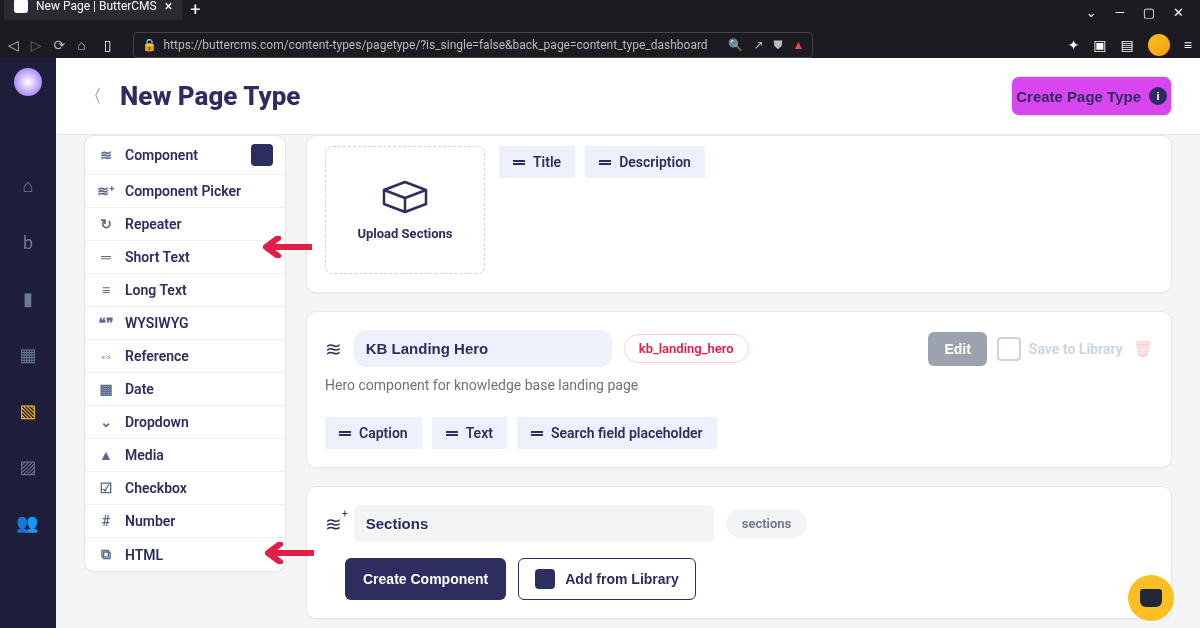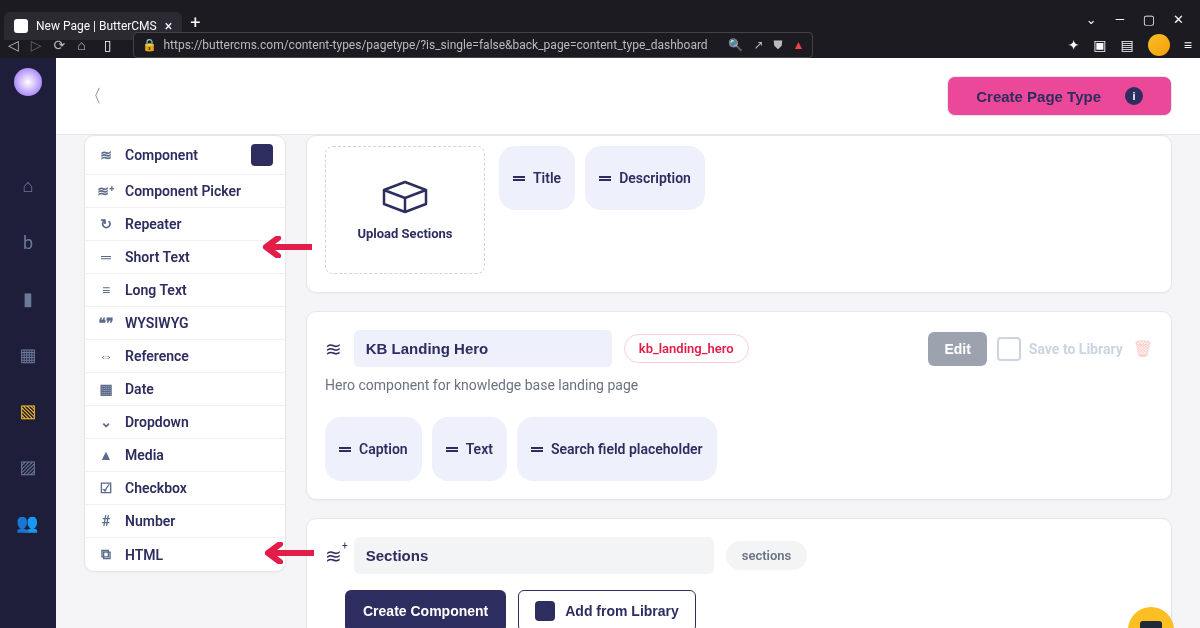--- a/index.html
+++ b/index.html
@@ -1,18 +1,18 @@
 <!DOCTYPE html>
 <html><head>
 <meta charset="utf-8">
 <style>
 * { margin: 0; padding: 0; box-sizing: border-box; }
 body { font-family: -apple-system, BlinkMacSystemFont, "Segoe UI", Roboto, sans-serif; background: #000; width: 1200px; height: 628px; overflow: hidden; position: relative; }
 .browser-frame { background: #1c1b22; height: 100%; display: flex; flex-direction: column; }
-.browser-titlebar { height: 32px; display: flex; align-items: flex-start; padding: 12px 4px; }
+.browser-titlebar { height: 32px; display: flex; align-items: flex-end; padding: 12px 4px; }
 .tab { display: flex; align-items: center; background: #2b2a33; border-radius: 6px 6px 0 0; padding: 6px 10px; gap: 8px; font-size: 12px; color: #fbfbfe; }
 .tab-favicon { width: 14px; height: 14px; background: #fff; border-radius: 3px; }
 .tab-close { color: #fbfbfe; font-size: 14px; }
 .newtab-btn { color: #fbfbfe; margin-left: 8px; font-size: 18px; }
 .window-controls { margin-left: auto; display: flex; gap: 18px; color: #fbfbfe; padding-right: 12px; font-size: 13px; align-items: center; }
 .browser-toolbar { height: 34px; display: flex; align-items: center; padding: 0 8px; gap: 8px; color: #fbfbfe; font-size: 14px; }
 .nav-icons { display: flex; gap: 12px; align-items: center; }
 .nav-icons span { opacity: 0.7; }
 .addr-bar { flex: 1; background: #1c1b22; border: 1px solid #444; border-radius: 4px; height: 26px; display: flex; align-items: center; padding: 0 8px; gap: 6px; font-size: 12px; color: #bbb; max-width: 680px; margin-left: 14px; }
 .addr-right { margin-left: auto; display: flex; gap: 10px; align-items: center; }
@@ -21,40 +21,40 @@
 .content-area { flex: 1; display: flex; background: #f5f5f7; position: relative; }
 .side-rail { width: 56px; background: #1e1e3a; display: flex; flex-direction: column; align-items: center; padding-top: 10px; gap: 0; }
 .rail-logo { width: 28px; height: 28px; border-radius: 50%; background: radial-gradient(circle,#fff,#8b5cf6); margin-bottom: 70px; }
 .rail-icon { width: 40px; height: 40px; display: flex; align-items: center; justify-content: center; color: #6b7a99; font-size: 18px; margin-bottom: 16px; }
 .rail-icon.active { color: #fbbf24; }
 .app { flex: 1; background: #fff; display: flex; flex-direction: column; border-radius: 0; overflow-y: auto; }
 .app-header { display: flex; align-items: center; padding: 18px 28px; border-bottom: 1px solid #e5e7eb; }
 .back-chev { color: #6b7280; font-size: 18px; margin-right: 18px; }
 .page-title { font-size: 26px; font-weight: 800; color: #2d2d5f; }
 .create-btn-wrap { margin-left: auto; }
-.create-btn { border: 1px solid #e5e7eb; border-radius: 8px; padding: 10px 28px; font-size: 15px; font-weight: 700; color: #2d2d5f; background: #ec4899; display: flex; align-items: center; gap: 24px; box-shadow: 0 1px 2px rgba(0,0,0,0.04); }
+.create-btn { border: 1px solid #e5e7eb; border-radius: 8px; padding: 10px 4px; font-size: 15px; font-weight: 700; color: #2d2d5f; background: #d946ef; display: flex; align-items: center; gap: 8px; box-shadow: 0 1px 2px rgba(0,0,0,0.04); }
 .info-badge { width: 18px; height: 18px; border-radius: 50%; background: #2d2d5f; color: #fff; display: inline-flex; align-items: center; justify-content: center; font-size: 11px; font-weight: 700; }
 .app-body { display: flex; gap: 20px; padding: 0 28px 28px 28px; background: #f5f5f7; }
 .field-list { width: 202px; background: #fff; border-radius: 10px; border: 1px solid #e5e7eb; overflow: hidden; box-shadow: 0 1px 2px rgba(0,0,0,0.04); height: fit-content; }
 .field-item { display: flex; align-items: center; gap: 10px; padding: 8px 12px; font-size: 14px; color: #2d2d5f; font-weight: 600; border-bottom: 1px solid #eef0f3; }
 .field-item:last-child { border-bottom: none; }
 .field-item .fi-icon { width: 18px; display: flex; justify-content: center; color: #5b6b8c; }
 .field-item .fi-extra { margin-left: auto; width: 22px; height: 22px; background: #2d2d5f; border-radius: 4px; }
 .main-col { flex: 1; display: flex; flex-direction: column; gap: 18px; }
 .card { background: #fff; border-radius: 10px; border: 1px solid #e5e7eb; padding: 18px; box-shadow: 0 1px 2px rgba(0,0,0,0.04); }
 .panel-row { display: flex; gap: 14px; align-items: flex-start; }
 .upload-box { width: 160px; height: 128px; border: 1px dashed #cbd5e1; border-radius: 8px; display: flex; flex-direction: column; align-items: center; justify-content: center; gap: 12px; color: #2d2d5f; font-size: 13px; font-weight: 700; }
 .upload-icon { font-size: 30px; color: #2d2d5f; }
 .chips { display: flex; gap: 10px; flex-wrap: wrap; }
-.chip { background: #eef1fb; border-radius: 16px; padding: 24px 14px; font-size: 14px; color: #2d2d5f; font-weight: 600; display: flex; align-items: center; gap: 8px; }
+.chip { background: #eef1fb; border-radius: 0; padding: 8px 14px; font-size: 14px; color: #2d2d5f; font-weight: 600; display: flex; align-items: center; gap: 8px; }
 .chip .lines { display: inline-flex; flex-direction: column; gap: 1px; }
 .lines span { display: block; width: 12px; height: 2px; background: #2d2d5f; }
 .comp-header { display: flex; align-items: center; gap: 12px; margin-bottom: 10px; }
 .layers-icon { color: #2d2d5f; font-size: 20px; }
-.comp-name-input { flex: 0 0 258px; background: #eef1fb; border: none; border-radius: 5px; padding: 10px 12px; font-size: 15px; color: #2d2d5f; font-weight: 700; }
+.comp-name-input { flex: 0 0 258px; background: #eef1fb; border: none; border-radius: 12px; padding: 10px 12px; font-size: 15px; color: #2d2d5f; font-weight: 700; }
 .slug-pill { background: #fff; border: 1px solid #fecdd3; color: #e11d48; border-radius: 999px; padding: 6px 14px; font-size: 13px; font-weight: 600; }
 .comp-actions { margin-left: auto; display: flex; gap: 10px; align-items: center; }
 .edit-btn { background: #9ca3af; color: #fff; border: none; border-radius: 6px; padding: 9px 16px; font-weight: 700; font-size: 14px; }
 .save-lib { display: flex; align-items: center; gap: 8px; color: #cbd5e1; font-weight: 700; font-size: 14px; }
 .save-lib-box { width: 24px; height: 24px; border: 2px solid #cbd5e1; border-radius: 4px; }
 .trash { color: #fecaca; font-size: 16px; }
 .comp-desc { color: #6b7280; font-size: 14px; margin-bottom: 24px; }
 .sections-header { display: flex; align-items: center; gap: 12px; margin-bottom: 16px; }
 .sections-icon { color: #2d2d5f; font-size: 20px; position: relative; }
 .sections-input { flex: 1; background: #f3f4f6; border: none; border-radius: 6px; padding: 10px 12px; font-size: 15px; color: #2d2d5f; font-weight: 700; max-width: 360px; }
@@ -121,20 +121,21 @@
       <div class="rail-icon">▮</div>
       <div class="rail-icon">▦</div>
       <div class="rail-icon active">▧</div>
       <div class="rail-icon">▨</div>
       <div class="rail-icon">👥</div>
     </div>
 
     <div class="app">
       <div class="app-header">
         <span class="back-chev">〈</span>
+        <h1 class="page-title">New Page Type</h1>
         <div class="create-btn-wrap">
           <button class="create-btn">
             <span>Create Page Type</span>
             <span class="info-badge">i</span>
           </button>
         </div>
       </div>
 
       <div class="app-body">
         <div class="field-list">

